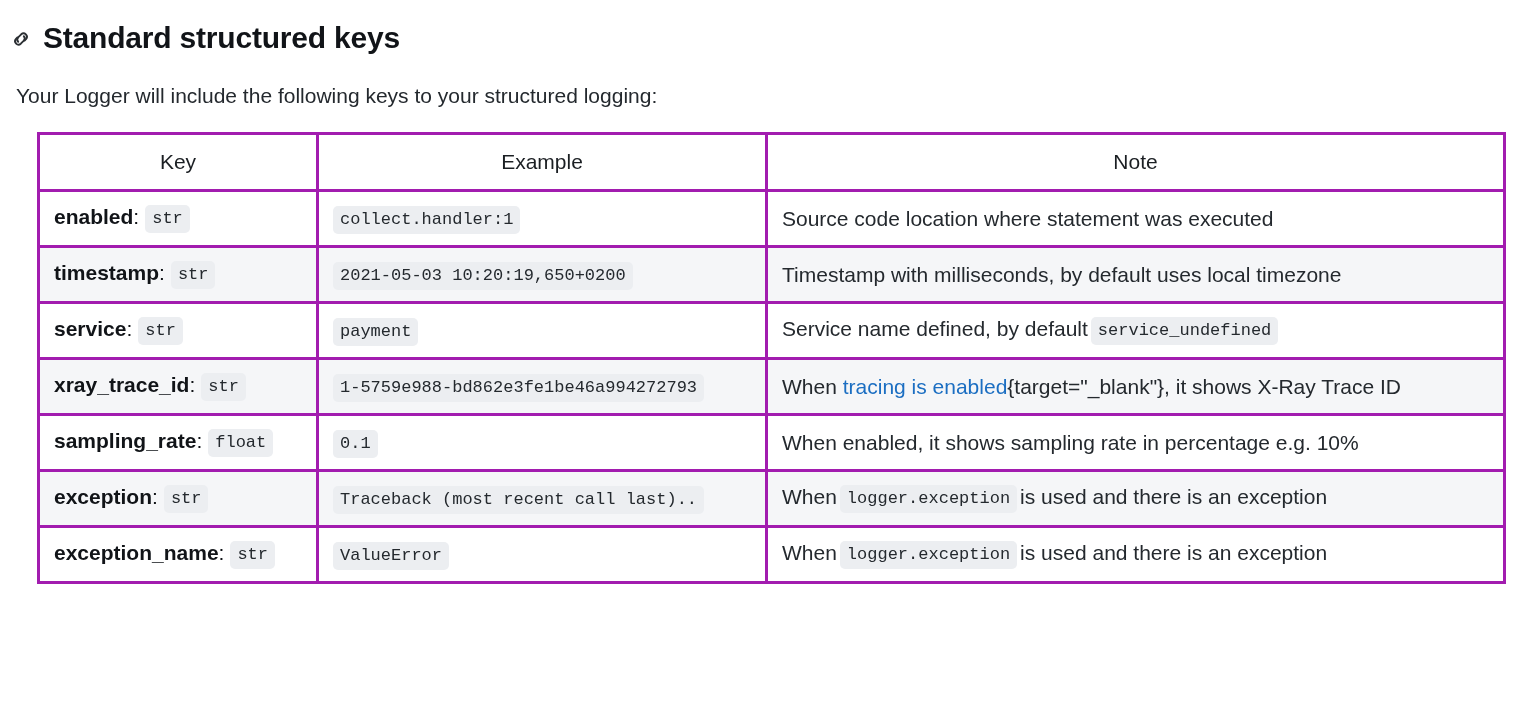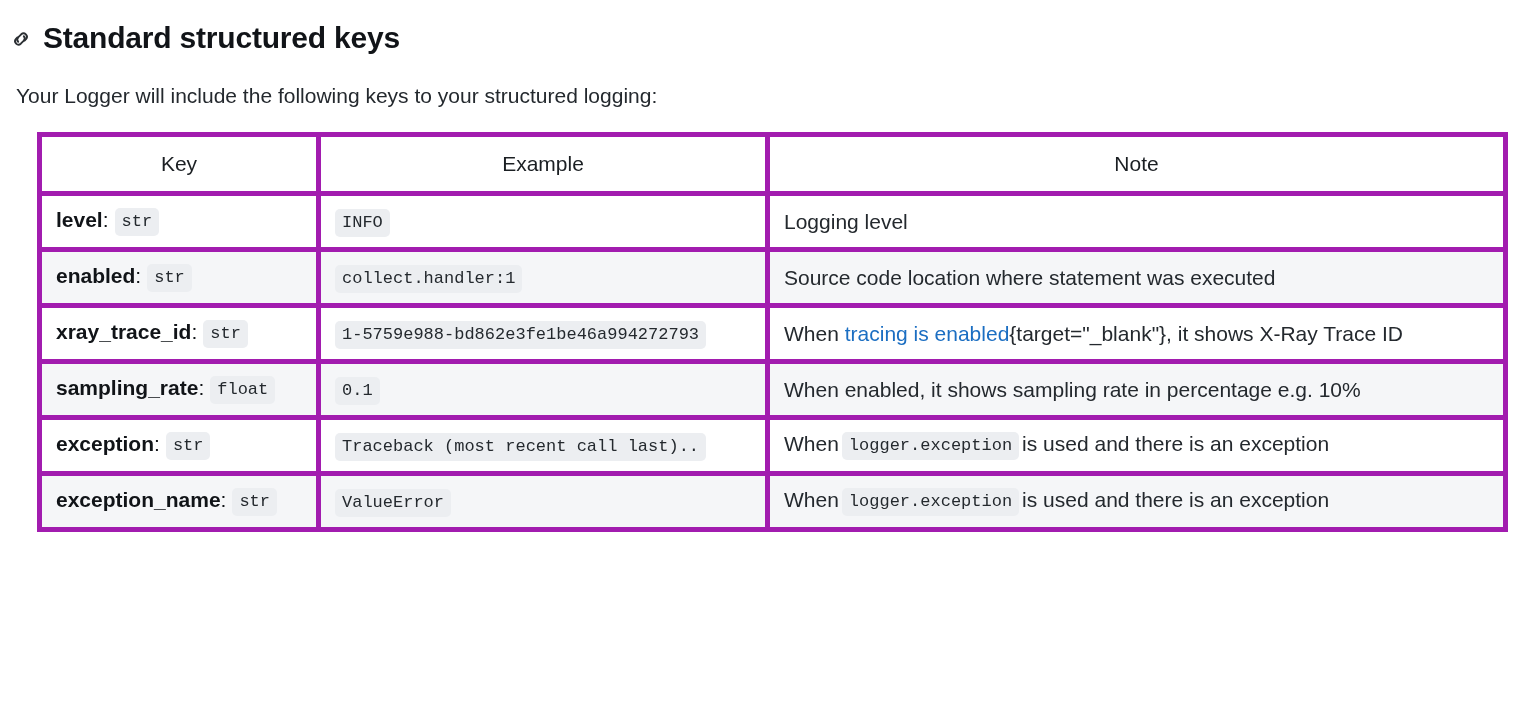--- a/index.html
+++ b/index.html
@@ -68,21 +68,21 @@
     width: 1466px;
     table-layout: fixed;
     background: #ffffff;
   }
   table.keys-table col.c-key    { width: 279px; }
   table.keys-table col.c-ex     { width: 449px; }
   table.keys-table col.c-note   { width: 738px; }
 
   table.keys-table th,
   table.keys-table td {
-    border: 5px solid #a21caf;
+    border: 3px solid #a21caf;
     padding: 0 14px;
     vertical-align: middle;
     font-size: 20px;
     line-height: 28px;
   }
   table.keys-table thead th {
     height: 54px;
     text-align: center;
     font-weight: 400;
     font-size: 21px;
@@ -170,30 +170,35 @@
       </colgroup>
       <thead>
         <tr>
           <th>Key</th>
           <th>Example</th>
           <th>Note</th>
         </tr>
       </thead>
       <tbody id="table-body">
           <tr>
-            <td class="key-cell"><span class="key-name">level</span><span class="key-colon">:</span><code class="type-chip">str</code></td>
-            <td class="ex-cell"><code>INFO</code></td>
-            <td class="note-cell"><span class="note-text">Logging level</span></td>
-          </tr>
-          <tr>
             <td class="key-cell"><span class="key-name">enabled</span><span class="key-colon">:</span><code class="type-chip">str</code></td>
             <td class="ex-cell"><code>collect.handler:1</code></td>
             <td class="note-cell"><span class="note-text">Source code location where statement was executed</span></td>
           </tr>
           <tr>
+            <td class="key-cell"><span class="key-name">timestamp</span><span class="key-colon">:</span><code class="type-chip">str</code></td>
+            <td class="ex-cell"><code>2021-05-03 10:20:19,650+0200</code></td>
+            <td class="note-cell"><span class="note-text">Timestamp with milliseconds, by default uses local timezone</span></td>
+          </tr>
+          <tr>
+            <td class="key-cell"><span class="key-name">service</span><span class="key-colon">:</span><code class="type-chip">str</code></td>
+            <td class="ex-cell"><code>payment</code></td>
+            <td class="note-cell"><span class="note-text">Service name defined, by default</span><code class="note-code">service_undefined</code></td>
+          </tr>
+          <tr>
             <td class="key-cell"><span class="key-name">xray_trace_id</span><span class="key-colon">:</span><code class="type-chip">str</code></td>
             <td class="ex-cell"><code>1-5759e988-bd862e3fe1be46a994272793</code></td>
             <td class="note-cell"><span class="note-text">When </span><a class="link note-text" href="#">tracing is enabled</a><span class="note-text">{target="_blank"}, it shows X-Ray Trace ID</span></td>
           </tr>
           <tr>
             <td class="key-cell"><span class="key-name">sampling_rate</span><span class="key-colon">:</span><code class="type-chip">float</code></td>
             <td class="ex-cell"><code>0.1</code></td>
             <td class="note-cell"><span class="note-text">When enabled, it shows sampling rate in percentage e.g. 10%</span></td>
           </tr>
           <tr>

